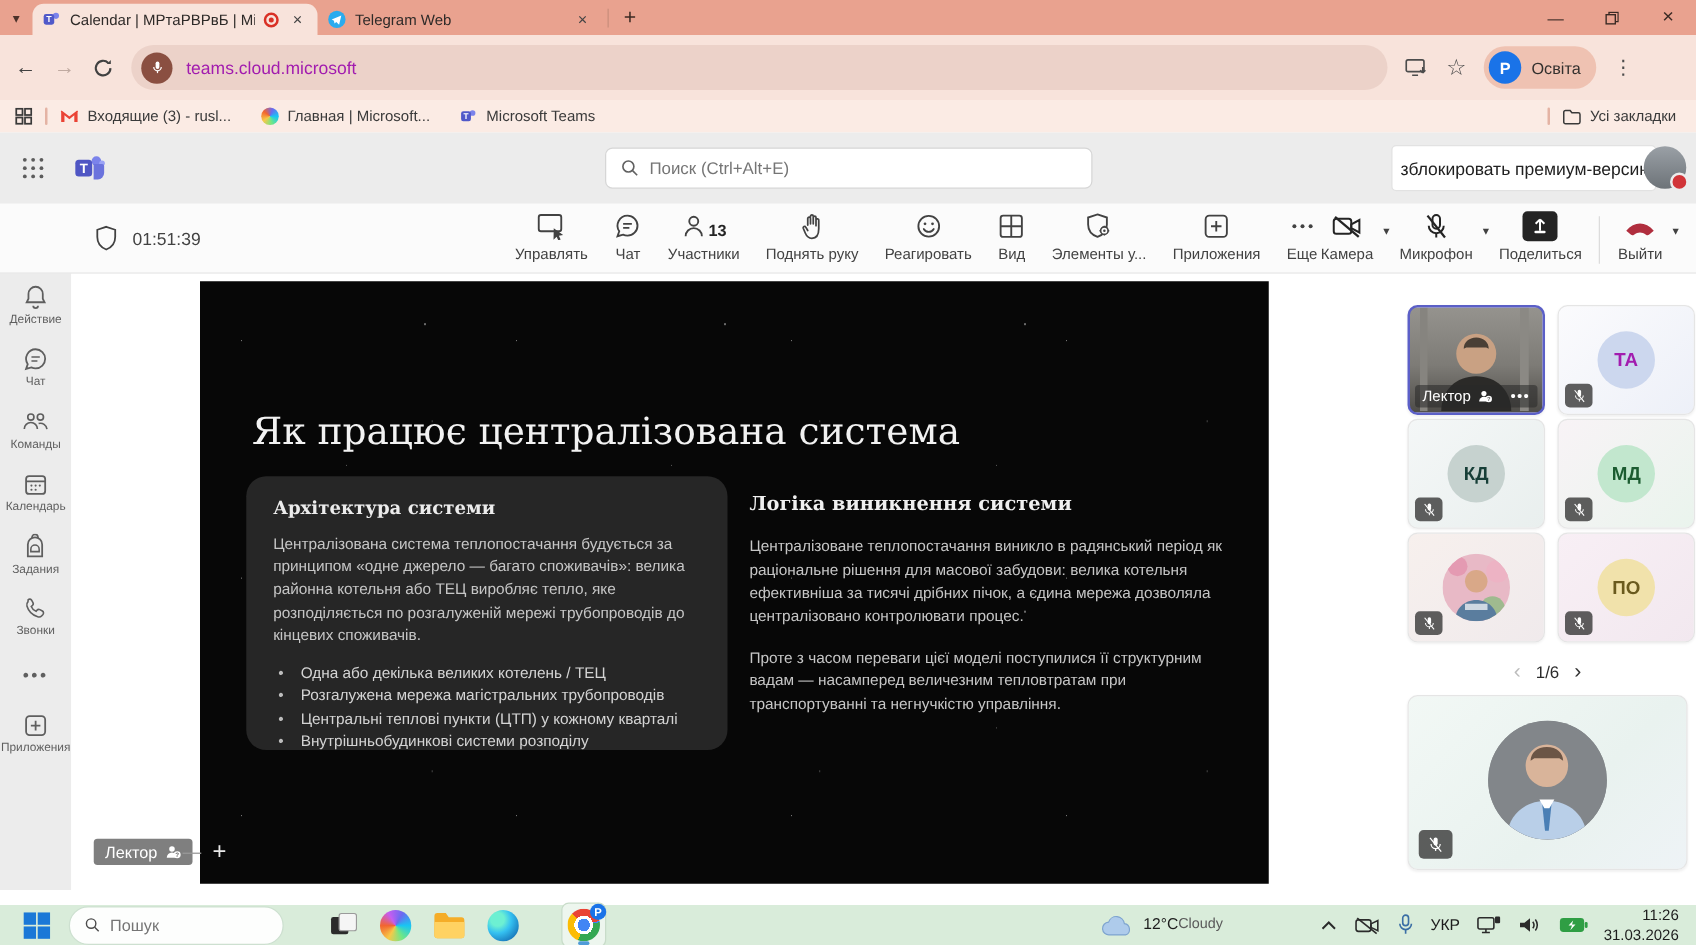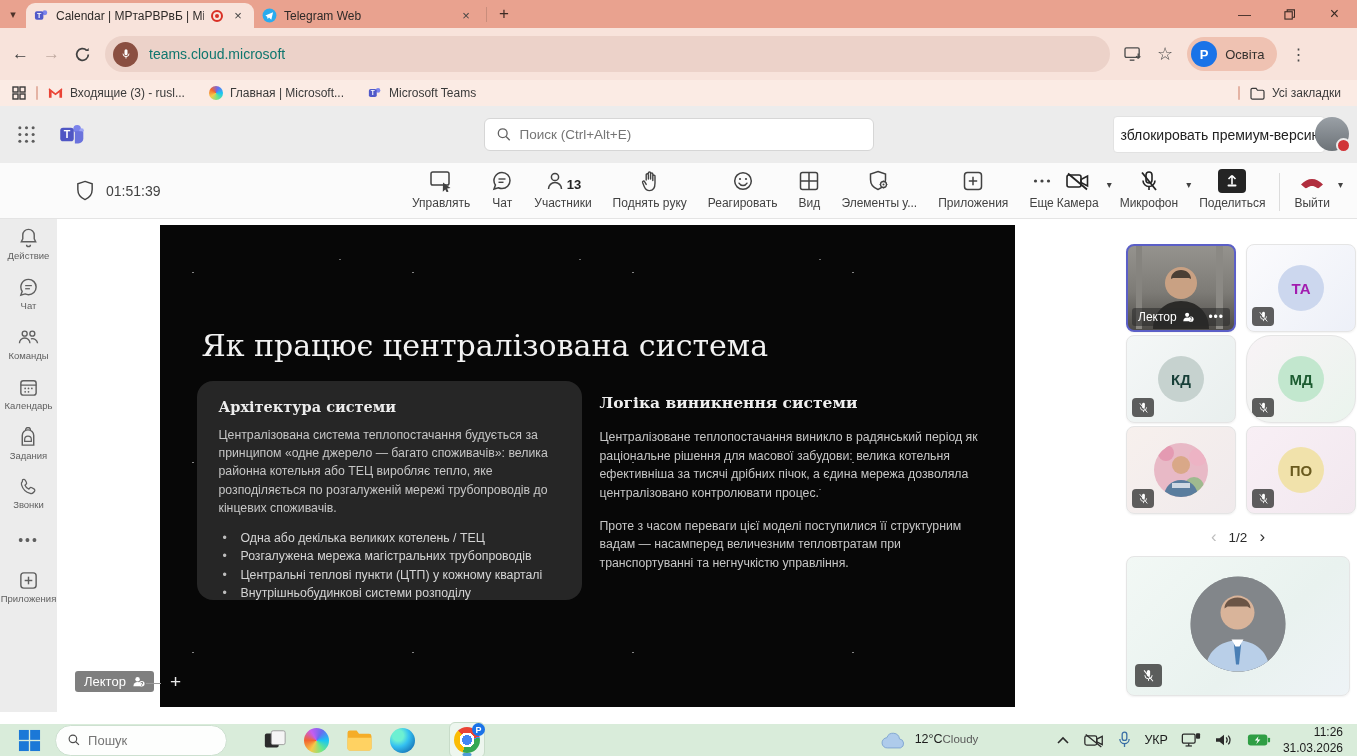--- a/index.html
+++ b/index.html
@@ -20,21 +20,21 @@
   .newtab-btn { align-self:center; width:26px; height:26px; font-size:17px; color:#3c2a23; text-align:center; line-height:25px; cursor:pointer; }
   .win-controls { margin-left:auto; align-self:stretch; display:flex; }
   .win-btn { width:45px; display:flex; align-items:center; justify-content:center; color:#3a2a24; font-size:13px; cursor:pointer; }
 
   
   #addrrow { position:absolute; top:28px; left:0; right:0; height:52px; background:#f8e3db; display:flex; align-items:center; padding:0 12px; gap:14px; }
   .nav-ic { font-size:17px; color:#414141; cursor:pointer; }
   .nav-ic.disabled { color:#c0aaa1; }
   .url-pill { width:1005px; height:36px; background:#ecd2c9; border-radius:18px; display:flex; align-items:center; gap:11px; padding:0 8px; }
   .mic-circle { width:25px; height:25px; border-radius:50%; background:#8a4f41; display:flex; align-items:center; justify-content:center; cursor:pointer; }
-  .url-text { font-size:14px; color:#0f766e; }
+  .url-text { font-size:14px; color:#a21caf; }
   .addr-right-ic { color:#4c4c4c; cursor:pointer; }
   .profile-chip { height:34px; border-radius:17px; background:#efc2b2; display:flex; align-items:center; gap:8px; padding:4px 12px 4px 4px; cursor:pointer; }
   .profile-badge { width:26px; height:26px; border-radius:50%; background:#1a73e8; color:#fff; font-size:13px; font-weight:bold; display:flex; align-items:center; justify-content:center; }
   .profile-name { font-size:13px; color:#33302e; }
   .kebab { font-size:16px; color:#4c4c4c; cursor:pointer; letter-spacing:0; }
 
   
   #bkmrow { position:absolute; top:80px; left:0; right:0; height:26px; background:#fbebe4; display:flex; align-items:center; padding:0 12px; font-size:12px; color:#3a3a3a; }
   .bk-sep { width:2px; height:14px; background:#e4b3a4; margin:0 10px; border-radius:1px; }
   .bk-item { display:flex; align-items:center; gap:7px; margin-right:24px; cursor:pointer; white-space:nowrap; }
@@ -112,21 +112,21 @@
   .pager .pg-prev { color:#bdbdbd; font-size:17px; cursor:pointer; }
   .pager .pg-next { color:#333; font-size:17px; cursor:pointer; }
   .pager .pg-label { font-size:13.5px; color:#2b2b2b; }
   .big-tile { width:224px; height:140px; border-radius:8px; border:1px solid #e5e5e5; position:relative; background:linear-gradient(135deg,#f2f8f5 0%,#e9f2ef 60%,#eef3f6 100%); box-shadow:0 1px 2px rgba(0,0,0,.06); }
   .big-avatar { position:absolute; left:50%; top:50%; transform:translate(-50%,-52%); width:95px; height:95px; border-radius:50%; overflow:hidden; background:#83878a; }
   .big-tile .micoff { width:27px; height:23px; left:8px; bottom:8px; }
 
   
   .t2 { background:linear-gradient(135deg,#fbfbfd,#edf0f8); } .t2 .init-circle { background:#ccd7ee; color:#a21caf; }
   .t3 { background:linear-gradient(135deg,#f4f7f7,#e9efee); } .t3 .init-circle { background:#c6d2cf; color:#173f38; }
-  .t4 { background:linear-gradient(135deg,#f8f3f6,#eaf4ed);border-radius:25px; } .t4 .init-circle { background:#c2e7ce; color:#1c5c31; }
+  .t4 { background:linear-gradient(135deg,#f8f3f6,#eaf4ed); } .t4 .init-circle { background:#c2e7ce; color:#1c5c31; }
   .t5 { background:linear-gradient(135deg,#f7f0ed,#f0eaec); }
   .t6 { background:linear-gradient(135deg,#f8eff5,#f2e8ef); } .t6 .init-circle { background:#f1e2ab; color:#6a5a1e; }
 
   
   #taskbar { position:absolute; bottom:0; left:0; right:0; height:32px; background:#d9ecda; display:flex; align-items:center; padding:0 10px; }
   .tb-start { margin:0 14px 0 8px; cursor:pointer; }
   .tb-search { width:172px; height:31px; background:#fdfefd; border:1px solid #cde0d0; border-radius:16px; display:flex; align-items:center; gap:8px; padding:0 12px; margin-right:36px; }
   .tb-search input { border:none; outline:none; background:transparent; font-size:13px; color:#3c3c3c; width:100%; font-family:"Liberation Sans",sans-serif; }
   .tb-ic { margin-right:17px; cursor:pointer; }
   .tb-active { width:36px; height:36px; background:#edf6ee; border:1px solid #c8dcc9; border-radius:6px; display:flex; align-items:center; justify-content:center; position:relative; cursor:pointer; margin-right:0; }
@@ -632,21 +632,21 @@
               <rect x="6" y="1" width="4" height="8" rx="2" fill="#fff"></rect>
               <path d="M3.5 7.5a4.5 4.5 0 0 0 9 0" fill="none" stroke="#fff" stroke-width="1.2"></path>
               <line x1="8" y1="12" x2="8" y2="14.5" stroke="#fff" stroke-width="1.2"></line>
               <line x1="2.5" y1="1.5" x2="13.5" y2="15" stroke="#fff" stroke-width="1.3"></line>
             </svg>
           </span>
       </div>
     </div>
     <div class="pager">
       <span class="pg-prev">‹</span>
-      <span class="pg-label">1/2</span>
+      <span class="pg-label">1/6</span>
       <span class="pg-next">›</span>
     </div>
     <div class="big-tile">
       <span class="big-avatar">
         <svg width="95" height="95" viewBox="0 0 95 95">
             <rect width="95" height="95" fill="#82868a"></rect>
             <circle cx="47" cy="36" r="17" fill="#d9b49a"></circle>
             <path d="M47 21c8 0 13 5 13 11l-3-2H37l-3 2c0-6 5-11 13-11z" fill="#6b5546"></path>
             <path d="M15 95c0-19 14-31 32-31s32 12 32 31z" fill="#b9cfe8"></path>
             <path d="M43 64h8l-2.5 24h-3z" fill="#4a7fb5"></path>

